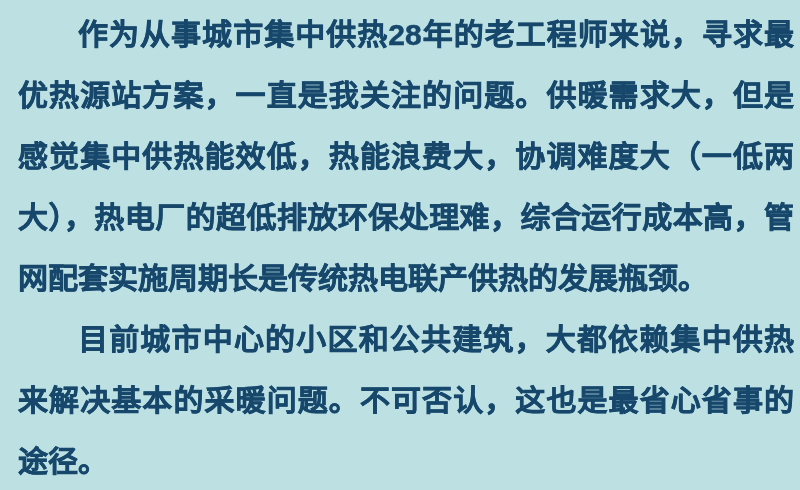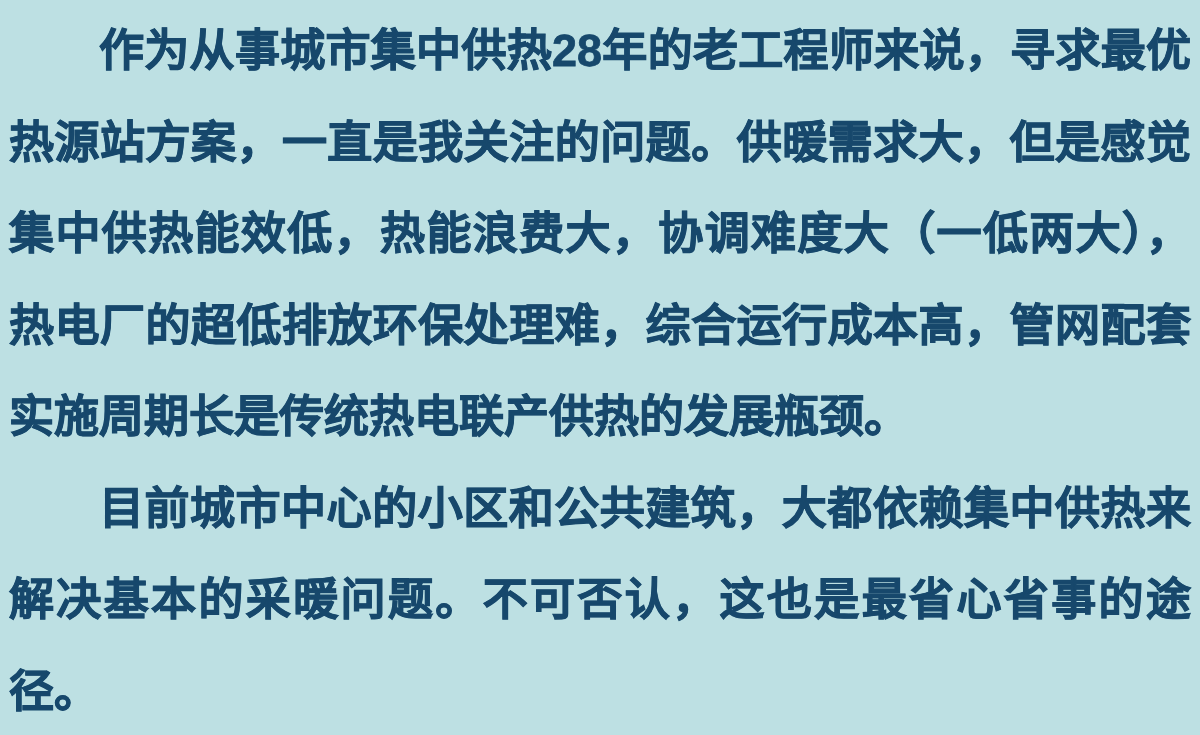--- a/index.html
+++ b/index.html
@@ -9,21 +9,21 @@
   body {
     width: 800px;
     height: 490px;
     overflow: hidden;
     font-family: "Liberation Sans", "DejaVu Sans", sans-serif;
   }
   .page {
     width: 800px;
     height: 490px;
     box-sizing: border-box;
-    padding: 4px 6px 0 6px;
+    padding: 4px 6px 0 18px;
     background: #bde0e3;
   }
   .page p {
     margin: 0;
     font-size: 30px;
     font-weight: bold;
     line-height: 61px;
     letter-spacing: 0px;
     color: #17486c;
     text-align: justify;

